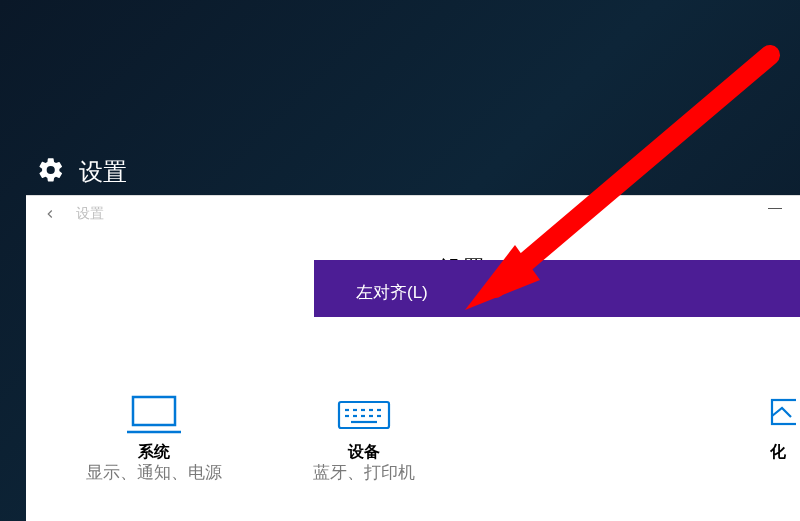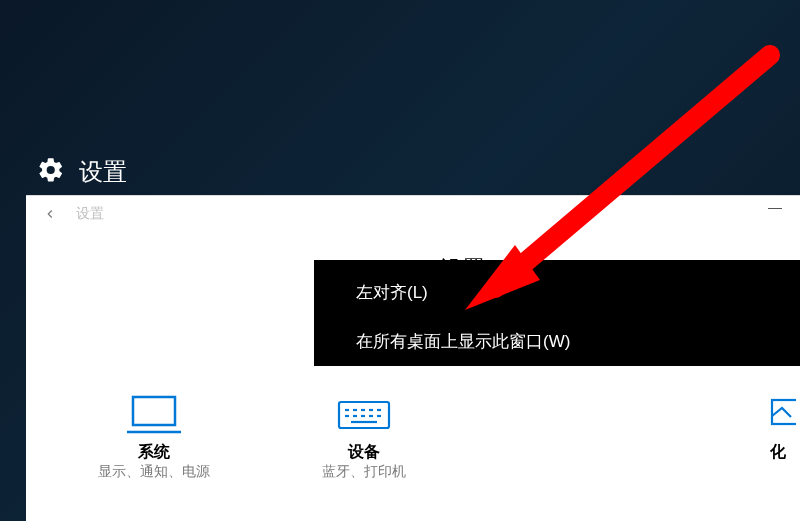--- a/index.html
+++ b/index.html
@@ -101,34 +101,34 @@
     justify-content: center;
   }
   .tile .tile-icon svg { stroke: #0078d7; fill: none; }
   .tile-name {
     color: #000;
     font-size: 16px;
     font-weight: 600;
   }
   .tile-desc {
     color: #7a7a7a;
-    font-size: 14px;
+    font-size: 17px;
     line-height: 1.2;
     text-align: center;
   }
   .tile.clipped .tile-desc,
   .tile.clipped .tile-name { width: 30px; text-align: left; white-space: nowrap; overflow: hidden; }
 
   
   .ctx-menu {
     position: absolute;
     top: 260px;
     left: 314px;
     right: 0;
-    background: #000000;
+    background: #4c1d95;
     color: #fff;
     font-size: 17px;
     padding-top: 8px;
   }
   .ctx-item {
     display: flex;
     align-items: center;
     justify-content: space-between;
     padding: 13px 34px 13px 42px;
     cursor: pointer;
@@ -222,22 +222,19 @@
       </div>
 
     </div>
   </div>
 </div>
 
 <div class="ctx-menu">
   <div class="ctx-item">
     <span>左对齐(L)</span>
   </div>
-  <div class="ctx-item">
-    <span>在所有桌面上显示此窗口(W)</span>
-  </div>
 </div>
 
 <svg class="arrow-svg">
   <defs></defs>
   <path d="M360,15 L85,248" stroke="#ff0000" stroke-width="20" fill="none" stroke-linecap="round"></path>
   <polygon points="55,270 130,240 105,205" fill="#ff0000"></polygon>
 </svg>
 
 </body></html>

